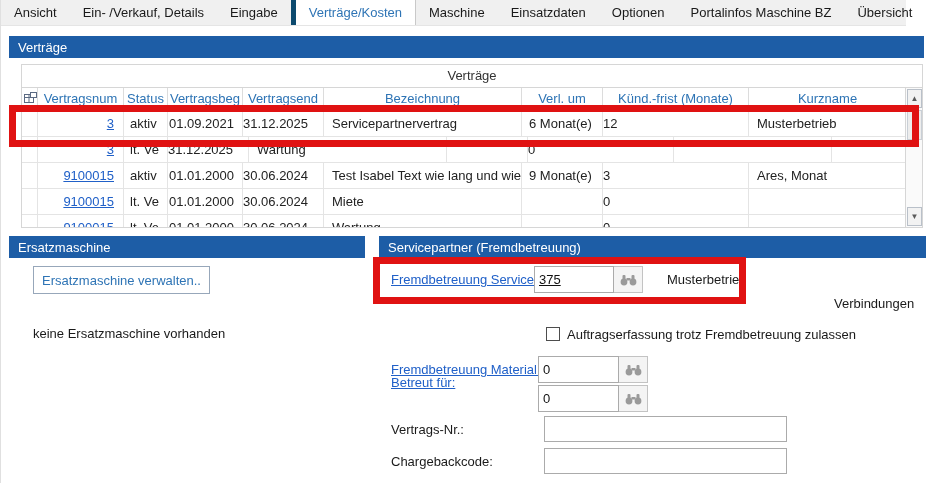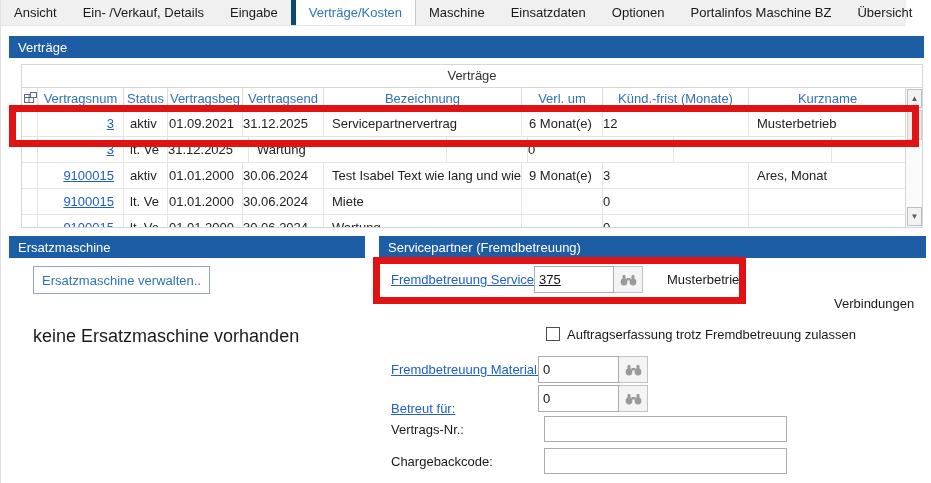--- a/index.html
+++ b/index.html
@@ -43,21 +43,21 @@
         display:flex;align-items:center;justify-content:center;font-size:8px;color:#5a5a5a;}
   .sbtn.up{top:1px;} .sbtn.down{bottom:1px;}
   .sthumb{position:absolute;left:1px;top:22px;width:15px;height:30px;background:#ededed;border:1px solid #c9cfd6;}
 
   
   .redbox{position:absolute;border:7px solid #e01212;pointer-events:none;z-index:50;}
 
   
   .ersatz-btn{position:absolute;left:32px;top:266px;width:177px;height:28px;background:#fff;
               border:1px solid #97a7ba;color:#2e74b5;font-size:13px;}
-  .ersatz-status{position:absolute;left:32px;top:326px;font-size:18px;color:#1a1a1a;}
+  .ersatz-status{position:absolute;left:32px;top:326px;font-size:13px;color:#1a1a1a;}
 
   
   .sp-panel{position:absolute;left:378px;top:258px;width:547px;height:225px;}
   .linklabel{color:#2060c8;text-decoration:underline;font-size:13px;}
   .plainlabel{color:#1a1a1a;font-size:13px;}
   .field-input{position:absolute;height:27px;border:1px solid #ababab;font-size:13px;padding:0 4px;color:#111;background:#fff;}
   .binoc-btn{position:absolute;height:27px;width:29px;background:#f4f4f4;border:1px solid #c3c3c3;border-left:none;
              display:flex;align-items:center;justify-content:center;}
   .chk{position:absolute;width:14px;height:14px;border:1px solid #4d4d4d;background:#fff;}
   .caret-val{position:relative;text-decoration:underline;}
@@ -209,21 +209,21 @@
       <svg width="17" height="12" viewBox="0 0 17 12">
         <circle cx="4" cy="8" r="3.4" fill="#9a9a9a"></circle>
           <circle cx="13" cy="8" r="3.4" fill="#9a9a9a"></circle>
         <rect x="2.5" y="1" width="3" height="5" rx="1" fill="#9a9a9a"></rect>
         <rect x="11.5" y="1" width="3" height="5" rx="1" fill="#9a9a9a"></rect>
         <rect x="6.5" y="4" width="4" height="2.5" fill="#9a9a9a"></rect>
       </svg>
     </div>
 
     
-    <a href="#" class="linklabel" style="position:absolute;left:12px;top:143px;">Betreut für:</a>
+    <a href="#" class="linklabel" style="position:absolute;left:12px;top:117px;">Betreut für:</a>
     <input class="field-input" style="left: 159px; top: 127px; width: 81px;" value="0">
     <div class="binoc-btn" style="left:240px;top:127px;">
       <svg width="17" height="12" viewBox="0 0 17 12">
         <circle cx="4" cy="8" r="3.4" fill="#9a9a9a"></circle>
           <circle cx="13" cy="8" r="3.4" fill="#9a9a9a"></circle>
         <rect x="2.5" y="1" width="3" height="5" rx="1" fill="#9a9a9a"></rect>
         <rect x="11.5" y="1" width="3" height="5" rx="1" fill="#9a9a9a"></rect>
         <rect x="6.5" y="4" width="4" height="2.5" fill="#9a9a9a"></rect>
       </svg>
     </div>

